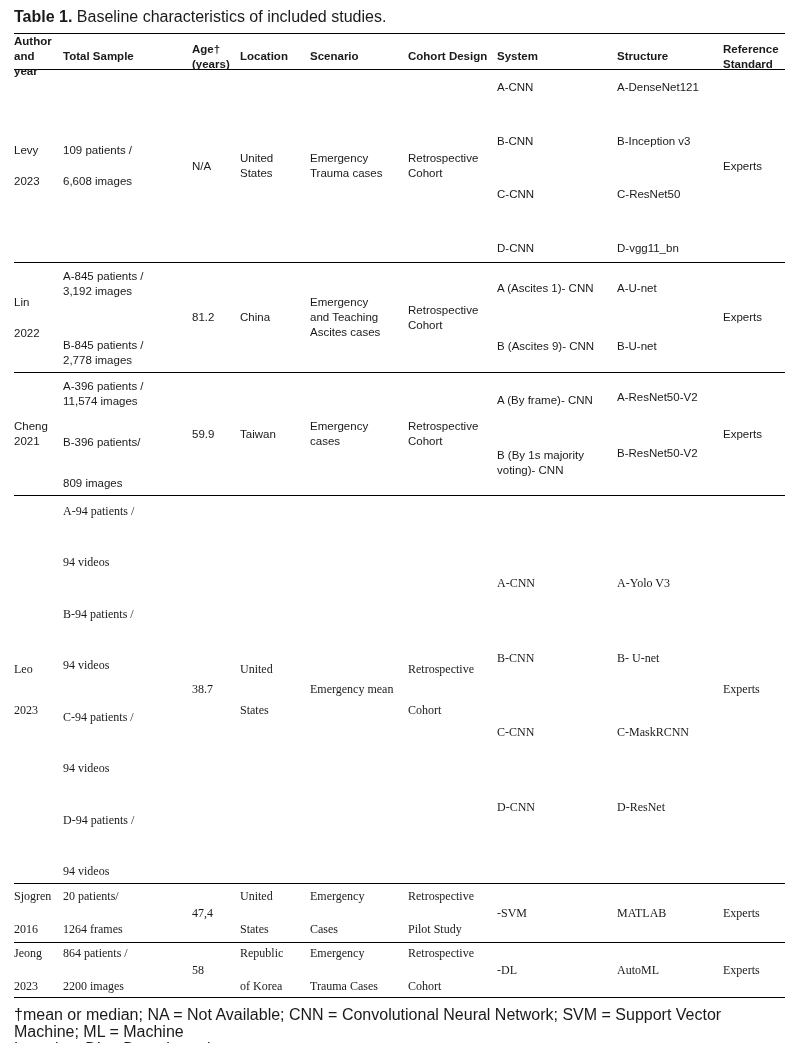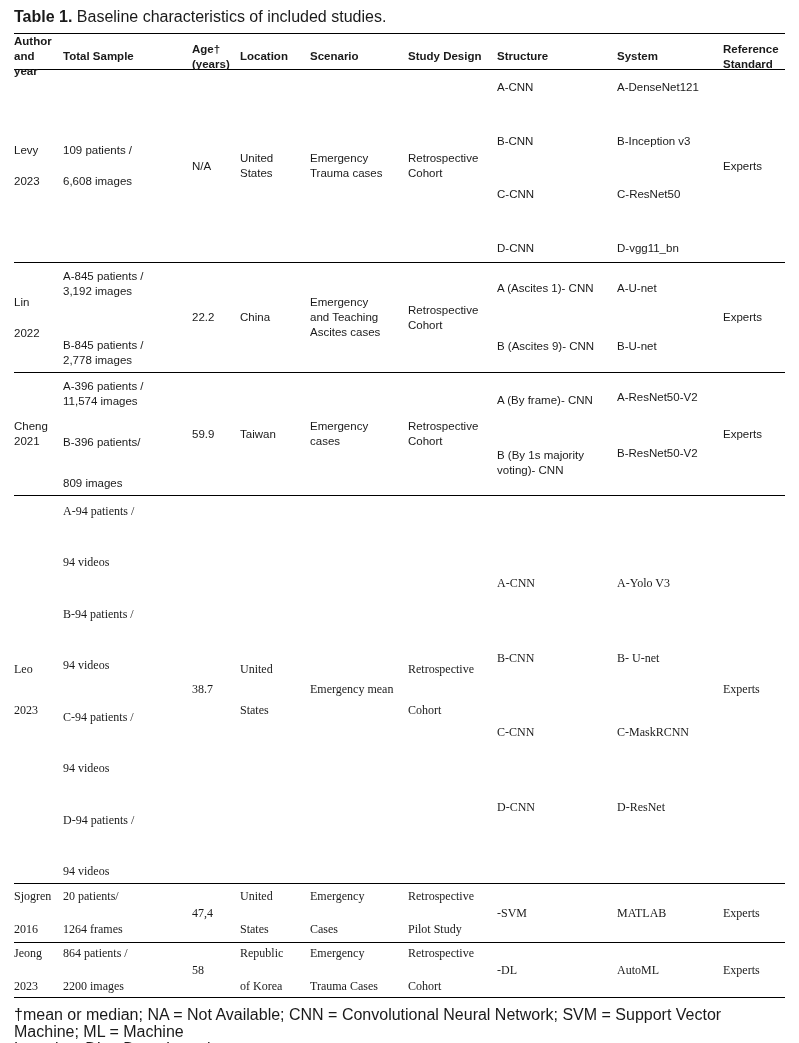--- a/index.html
+++ b/index.html
@@ -81,27 +81,27 @@
         <div>Age†</div>
         <div>(years)</div>
       </div>
     <div class="cell">
         <span>Location</span>
       </div>
     <div class="cell">
         <span>Scenario</span>
       </div>
     <div class="cell">
-        <span>Study Design</span>
+        <span>Cohort Design</span>
+      </div>
+    <div class="cell">
+        <span>System</span>
       </div>
     <div class="cell">
         <span>Structure</span>
-      </div>
-    <div class="cell">
-        <span>System</span>
       </div>
     <div class="cell">
         <div>Reference</div>
         <div>Standard</div>
       </div>
   </div>
 
   <div class="trow r-levy">
     <div class="cell gap-w">
         <div>Levy</div>
@@ -152,21 +152,21 @@
       <div>
           <div>A-845 patients /</div>
           <div>3,192 images</div>
         </div>
       <div>
           <div>B-845 patients /</div>
           <div>2,778 images</div>
         </div>
     </div>
     <div class="cell">
-        <span>22.2</span>
+        <span>81.2</span>
       </div>
     <div class="cell">
         <span>China</span>
       </div>
     <div class="cell">
         <div>Emergency</div>
         <div>and Teaching</div>
         <div>Ascites cases</div>
       </div>
     <div class="cell">

